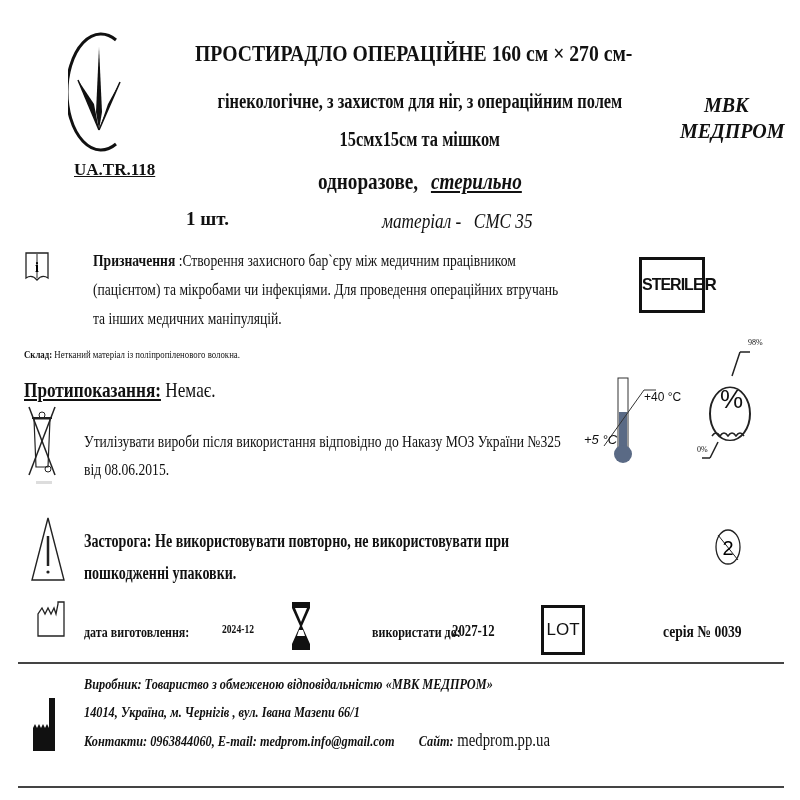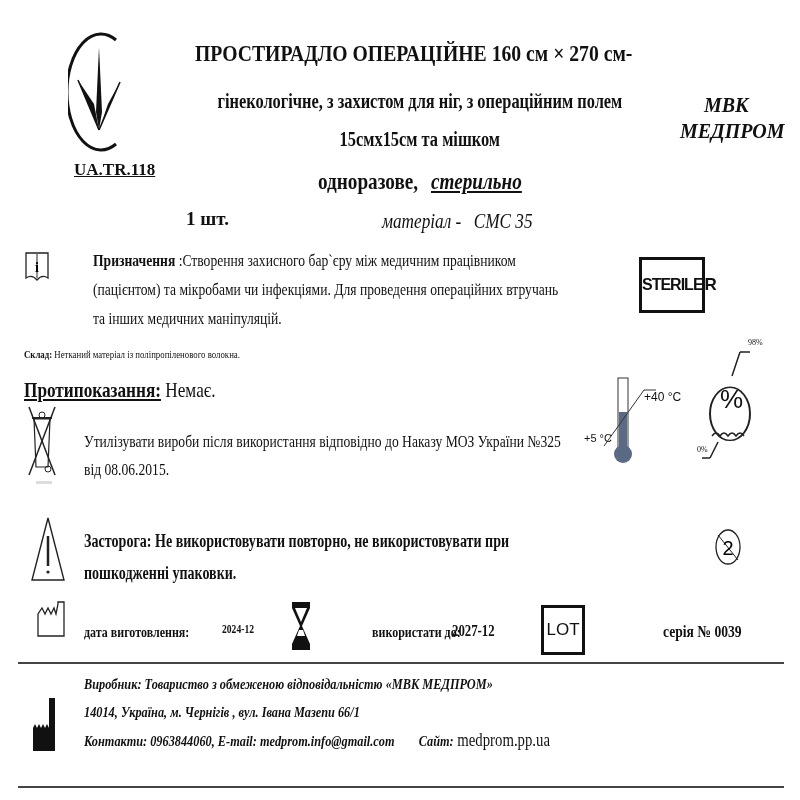--- a/index.html
+++ b/index.html
@@ -89,21 +89,21 @@
 <div class="abs" style="left:592px;top:372px;width:80px;height:95px;">
   <svg width="80" height="95" viewBox="0 0 80 95">
     <rect x="26" y="6" width="10" height="70" fill="#fff" stroke="#333" stroke-width="1"></rect>
     <rect x="27" y="40" width="8" height="38" fill="#5a6a85"></rect>
     <circle cx="31" cy="82" r="9" fill="#5a6a85"></circle>
     <line x1="12" y1="74" x2="52" y2="18" stroke="#333" stroke-width="1"></line>
     <line x1="52" y1="18" x2="64" y2="18" stroke="#333" stroke-width="1"></line>
   </svg>
 </div>
 <div class="abs" style="left:644px;top:380px;font-size:12px;font-family:'Liberation Sans',sans-serif;margin-top:10px;">+40 °C</div>
-<div class="abs" style="left:584px;top:432px;font-size:11px;font-family:'Liberation Sans',sans-serif;">+5 °C</div>
+<div class="abs" style="left:584px;top:432px;font-size:13px;font-family:'Liberation Sans',sans-serif;font-style:italic;">+5 °C</div>
 
 <div class="abs" style="left:700px;top:340px;width:70px;height:120px;">
   <svg width="70" height="120" viewBox="0 0 70 120">
     <line x1="40" y1="12" x2="50" y2="12" stroke="#222" stroke-width="1.5"></line>
     <line x1="40" y1="12" x2="32" y2="36" stroke="#222" stroke-width="1.5"></line>
     <ellipse cx="30" cy="74" rx="20" ry="38" transform="matrix(1,0,0,0.7,0,22)" fill="none" stroke="#222" stroke-width="2"></ellipse>
     <path d="M12 96 q4 -6 8 0 q4 -6 8 0 q4 -6 8 0 q4 -6 8 0" fill="none" stroke="#222" stroke-width="1.5"></path>
     <line x1="18" y1="102" x2="10" y2="118" stroke="#222" stroke-width="1.5"></line>
     <line x1="2" y1="118" x2="10" y2="118" stroke="#222" stroke-width="1.5"></line>
   </svg>

